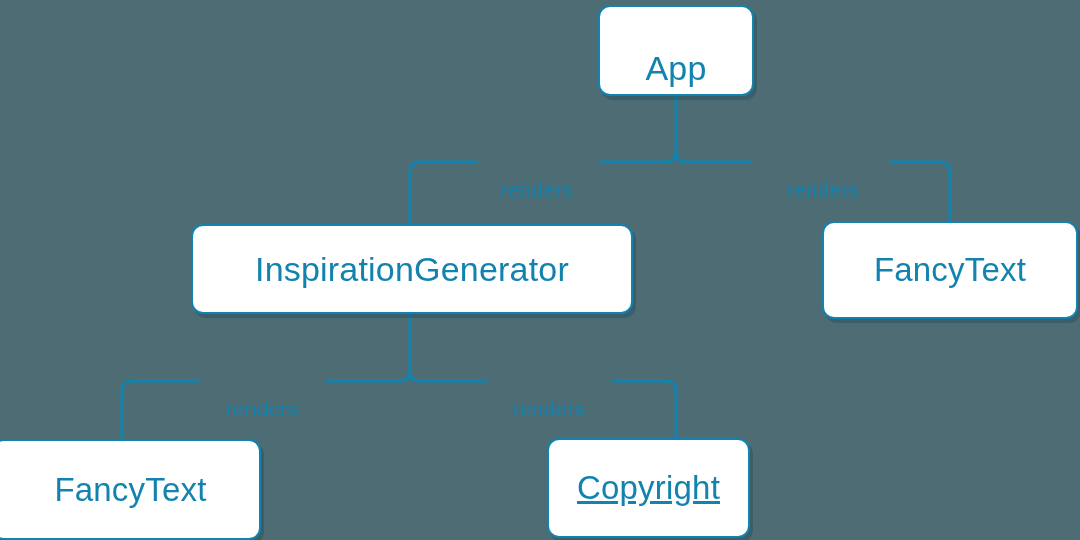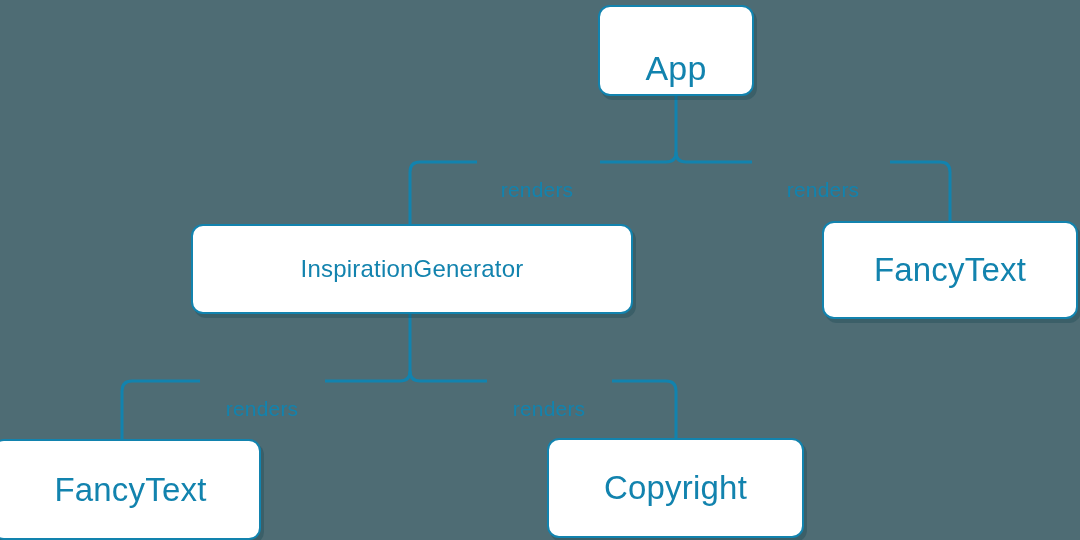--- a/index.html
+++ b/index.html
@@ -39,29 +39,29 @@
   }
   .node-label {
     color: #1283ae;
     letter-spacing: 0.2px;
     white-space: nowrap;
   }
   .node-app { left: 598px; top: 5px; width: 156px; height: 91px; }
   .node-app .node-label { font-size: 34px; margin-top: 36px; }
 
   .node-inspiration { left: 191px; top: 224px; width: 442px; height: 90px; }
-  .node-inspiration .node-label { font-size: 24px; }
+  .node-inspiration .node-label { font-size: 34px; }
 
   .node-fancytext-right { left: 822px; top: 221px; width: 256px; height: 98px; }
   .node-fancytext-right .node-label { font-size: 33px; }
 
   .node-fancytext-left { left: -8px; top: 439px; width: 269px; height: 101px; }
   .node-fancytext-left .node-label { font-size: 33px; padding-left: 8px; }
 
-  .node-copyright { left: 547px; top: 438px; width: 257px; height: 100px; }
+  .node-copyright { left: 547px; top: 438px; width: 203px; height: 100px; text-decoration: underline; }
   .node-copyright .node-label { font-size: 33px; }
 
   .edge-label {
     position: absolute;
     color: #1283ae;
     font-size: 21px;
     letter-spacing: 0.2px;
     white-space: nowrap;
     transform: translate(-50%, -50%);
     margin-top: 28px;

